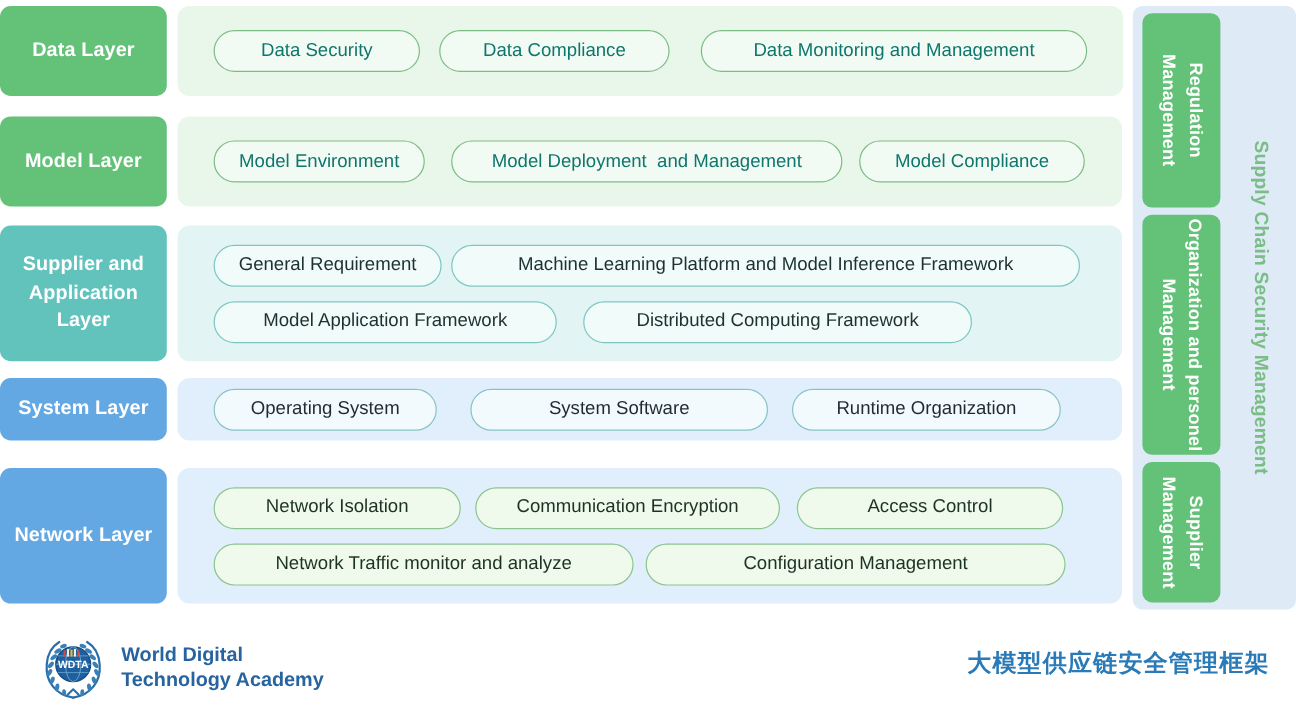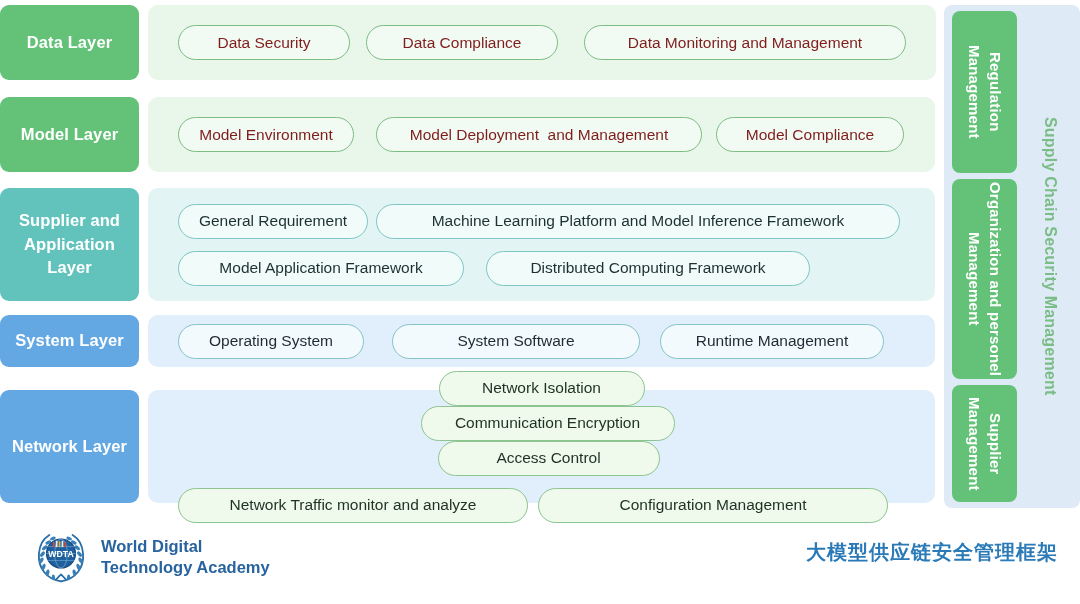--- a/index.html
+++ b/index.html
@@ -85,21 +85,21 @@
     padding: 0 14px;
     white-space: pre;
   }
 
   
   .theme-green .layer-label { background: #63c178; }
   .theme-green .layer-body  { background: #e9f6ea; }
   .theme-green .pill {
     background: #f2fbf3;
     border: 1px solid #7dbd84;
-    color: #7f1d1d;
+    color: #0f766e;
   }
 
   
   .theme-teal .layer-label { background: #62c3bd; }
   .theme-teal .layer-body  { background: #e2f4f3; }
   .theme-teal .pill {
     background: #f0fbfa;
     border: 1px solid #7ec6c2;
     color: #1d3130;
   }
@@ -262,28 +262,28 @@
             <div class="pill" style="width: 324px; margin-left: 22px;">Distributed Computing Framework</div>
           </div>
         </div>
       </div>
       <div class="layer-row theme-blue" style="top: 315px; height: 52px;">
         <div class="layer-label">System Layer</div>
         <div class="layer-body">
           <div class="pill-row">
             <div class="pill" style="width: 186px;">Operating System</div>
             <div class="pill" style="width: 248px; margin-left: 28px;">System Software</div>
-            <div class="pill" style="width: 224px; margin-left: 20px;">Runtime Management</div>
+            <div class="pill" style="width: 224px; margin-left: 20px;">Runtime Organization</div>
           </div>
         </div>
       </div>
       <div class="layer-row theme-bluegreen" style="top: 390px; height: 113px;">
         <div class="layer-label">Network Layer</div>
         <div class="layer-body">
-          <div class="pill-row" style="margin-top: 0px; flex-direction: column;">
+          <div class="pill-row" style="margin-top: 0px;">
             <div class="pill" style="width: 206px;">Network Isolation</div>
             <div class="pill" style="width: 254px; margin-left: 12px;">Communication Encryption</div>
             <div class="pill" style="width: 222px; margin-left: 14px;">Access Control</div>
           </div>
           <div class="pill-row" style="margin-top: 12px;">
             <div class="pill" style="width: 350px;">Network Traffic monitor and analyze</div>
             <div class="pill" style="width: 350px; margin-left: 10px;">Configuration Management</div>
           </div>
         </div>
       </div>

